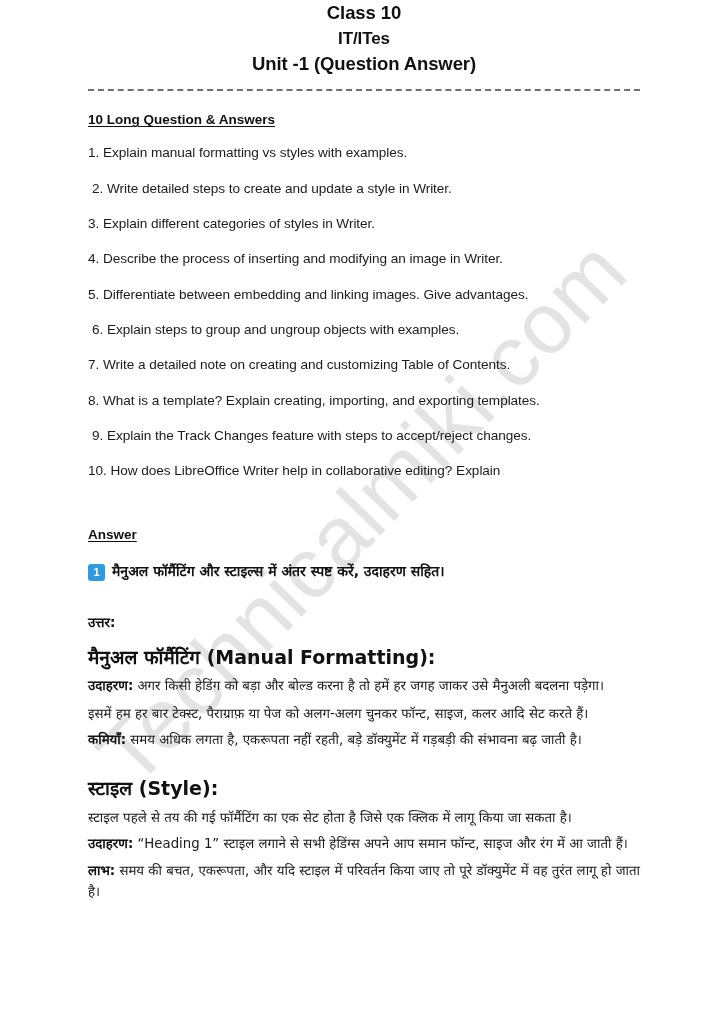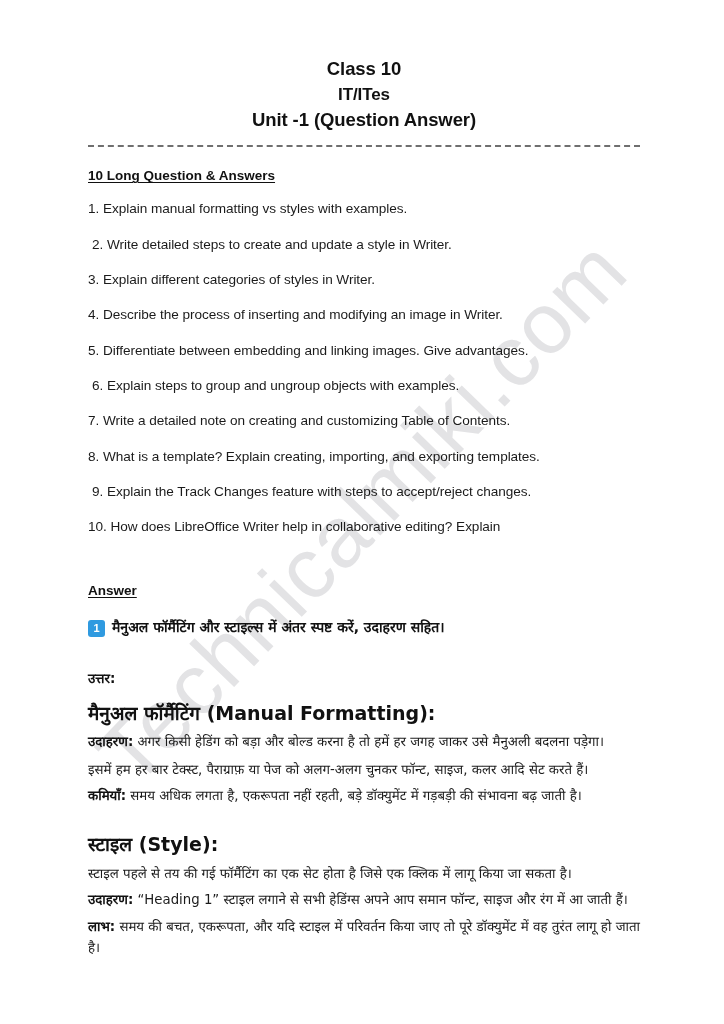--- a/index.html
+++ b/index.html
@@ -50,21 +50,20 @@
   
   .content {
     position: relative;
     z-index: 1;
     padding: 0 84px 0 88px;
   }
 
   
   .doc-header {
     text-align: center;
-    padding-top: 56px;
   }
   .doc-header .hline {
     font-weight: bold;
     font-size: 18.5px;
     line-height: 1.45;
     letter-spacing: -0.1px;
     color: #111;
   }
   .doc-header .hline.l1 { font-size: 18.5px; }
   .doc-header .hline.l2 { font-size: 17px; }

